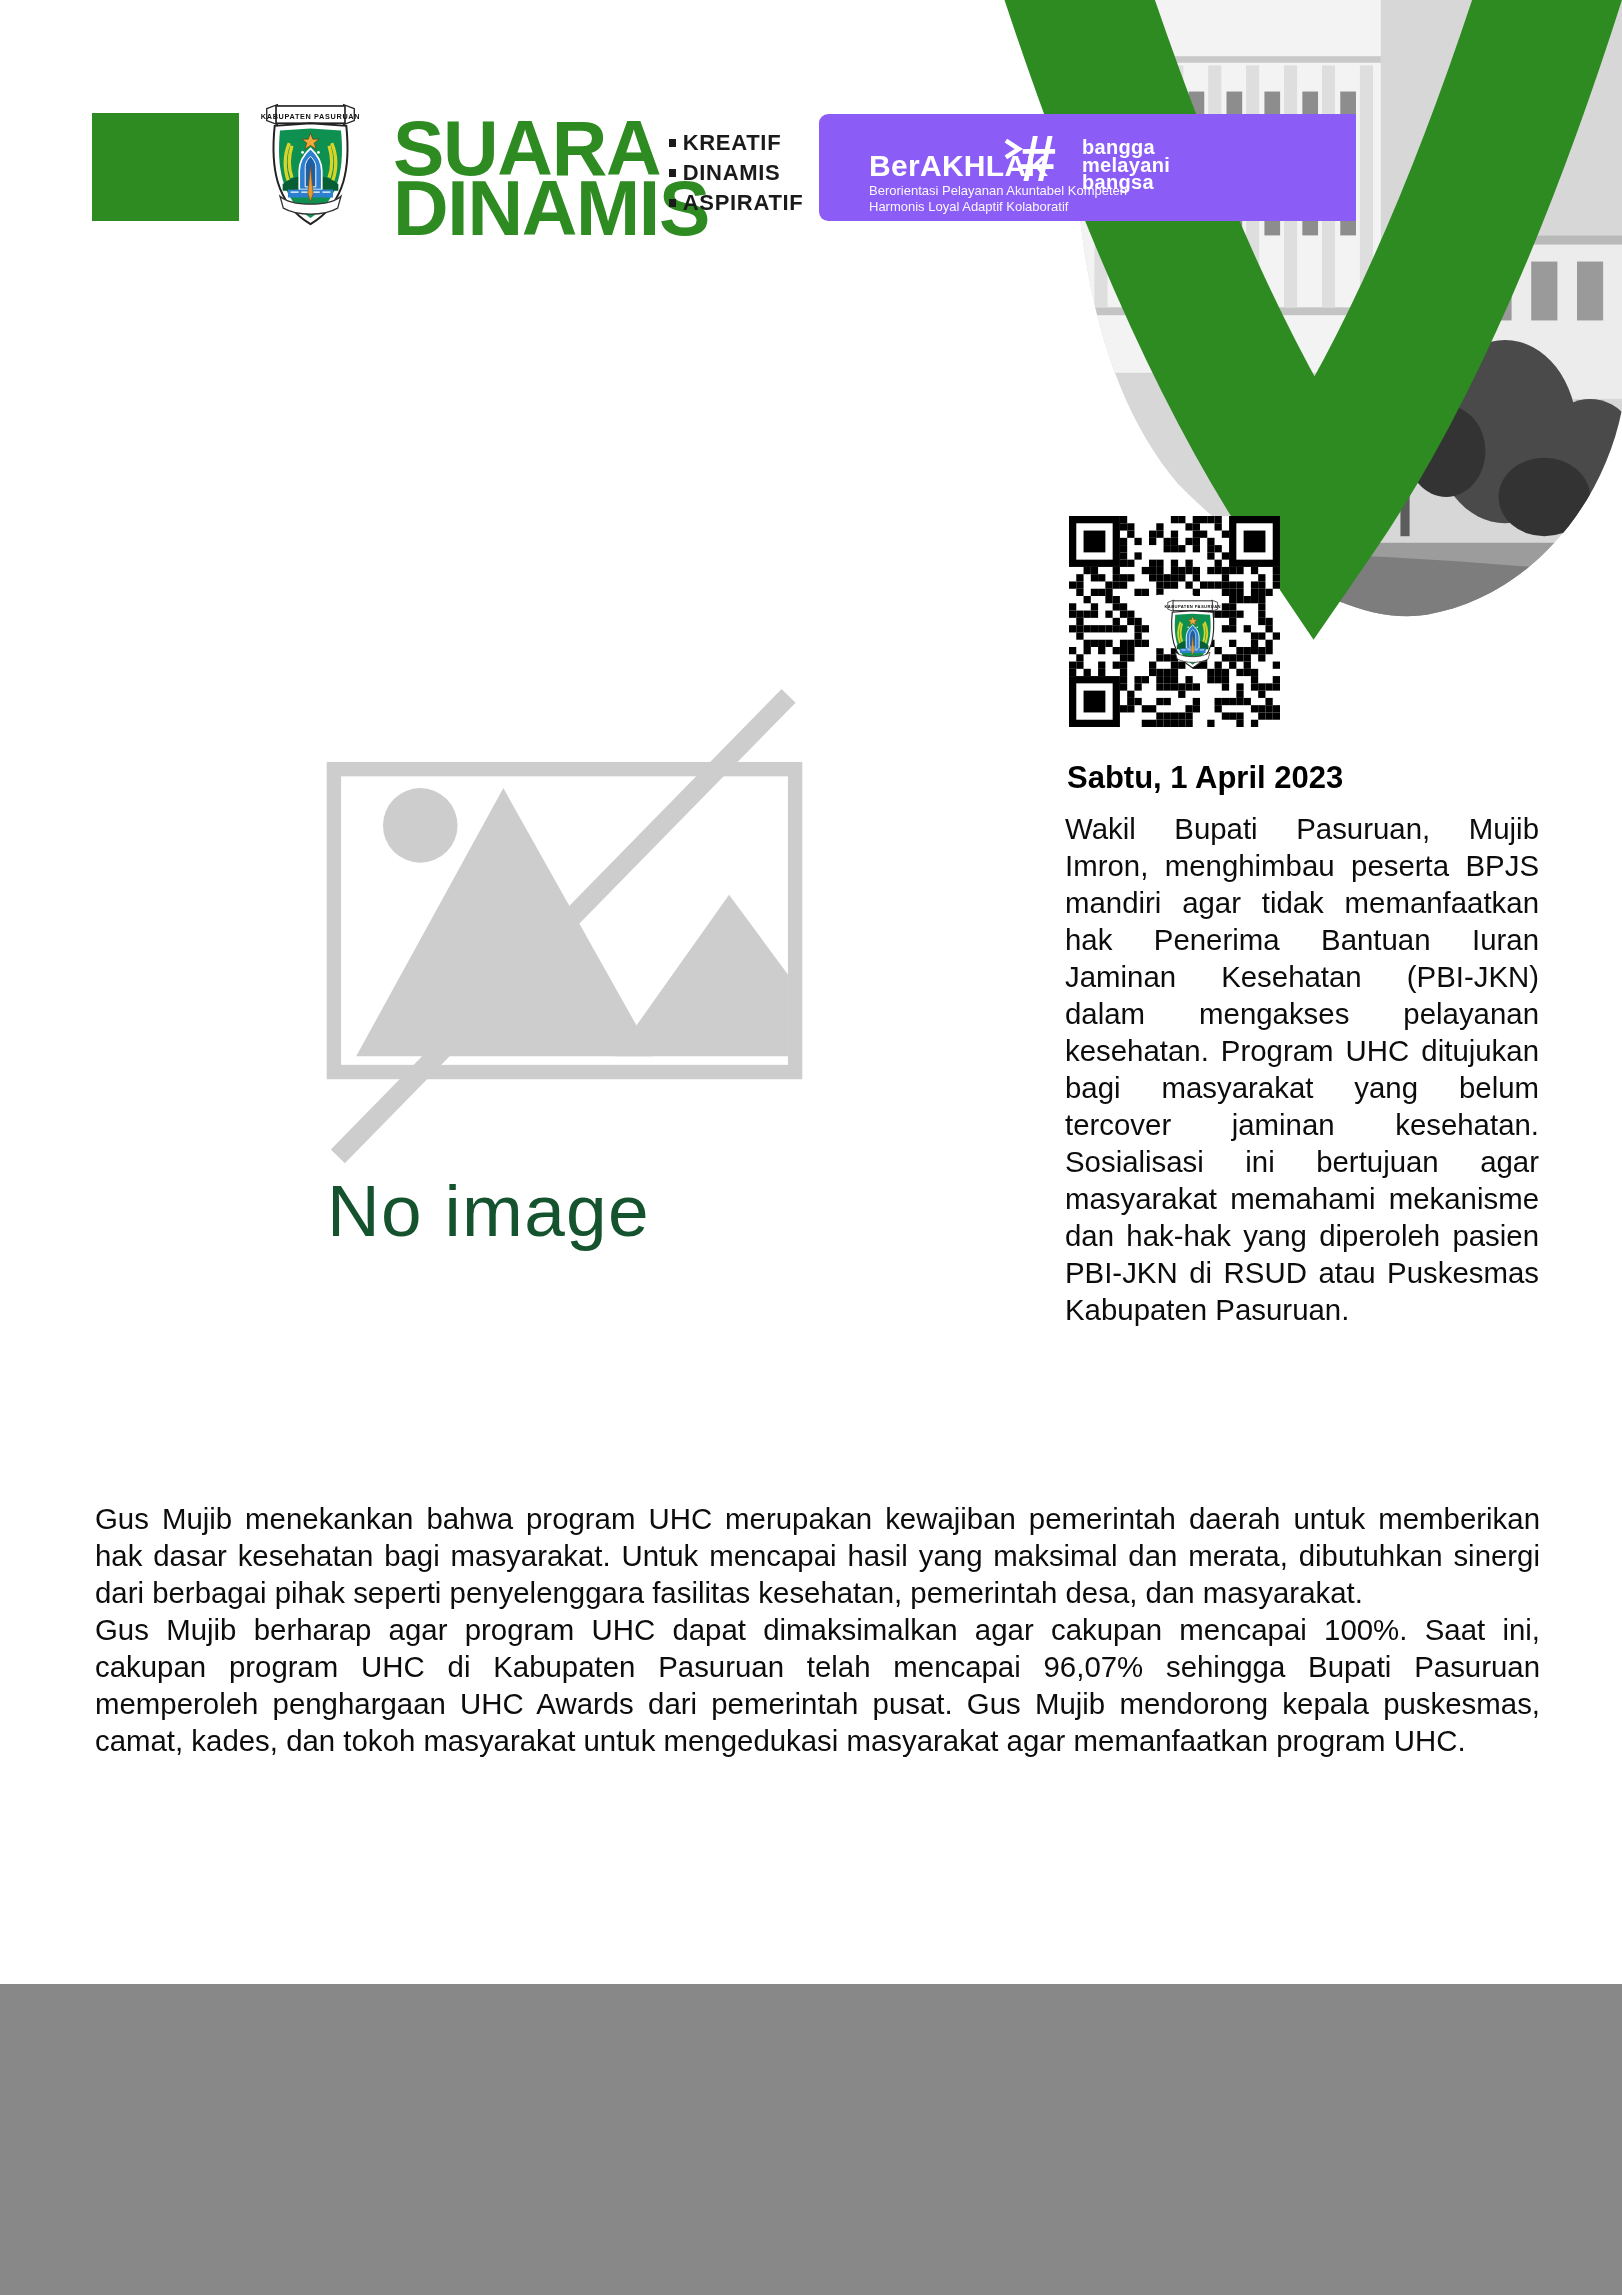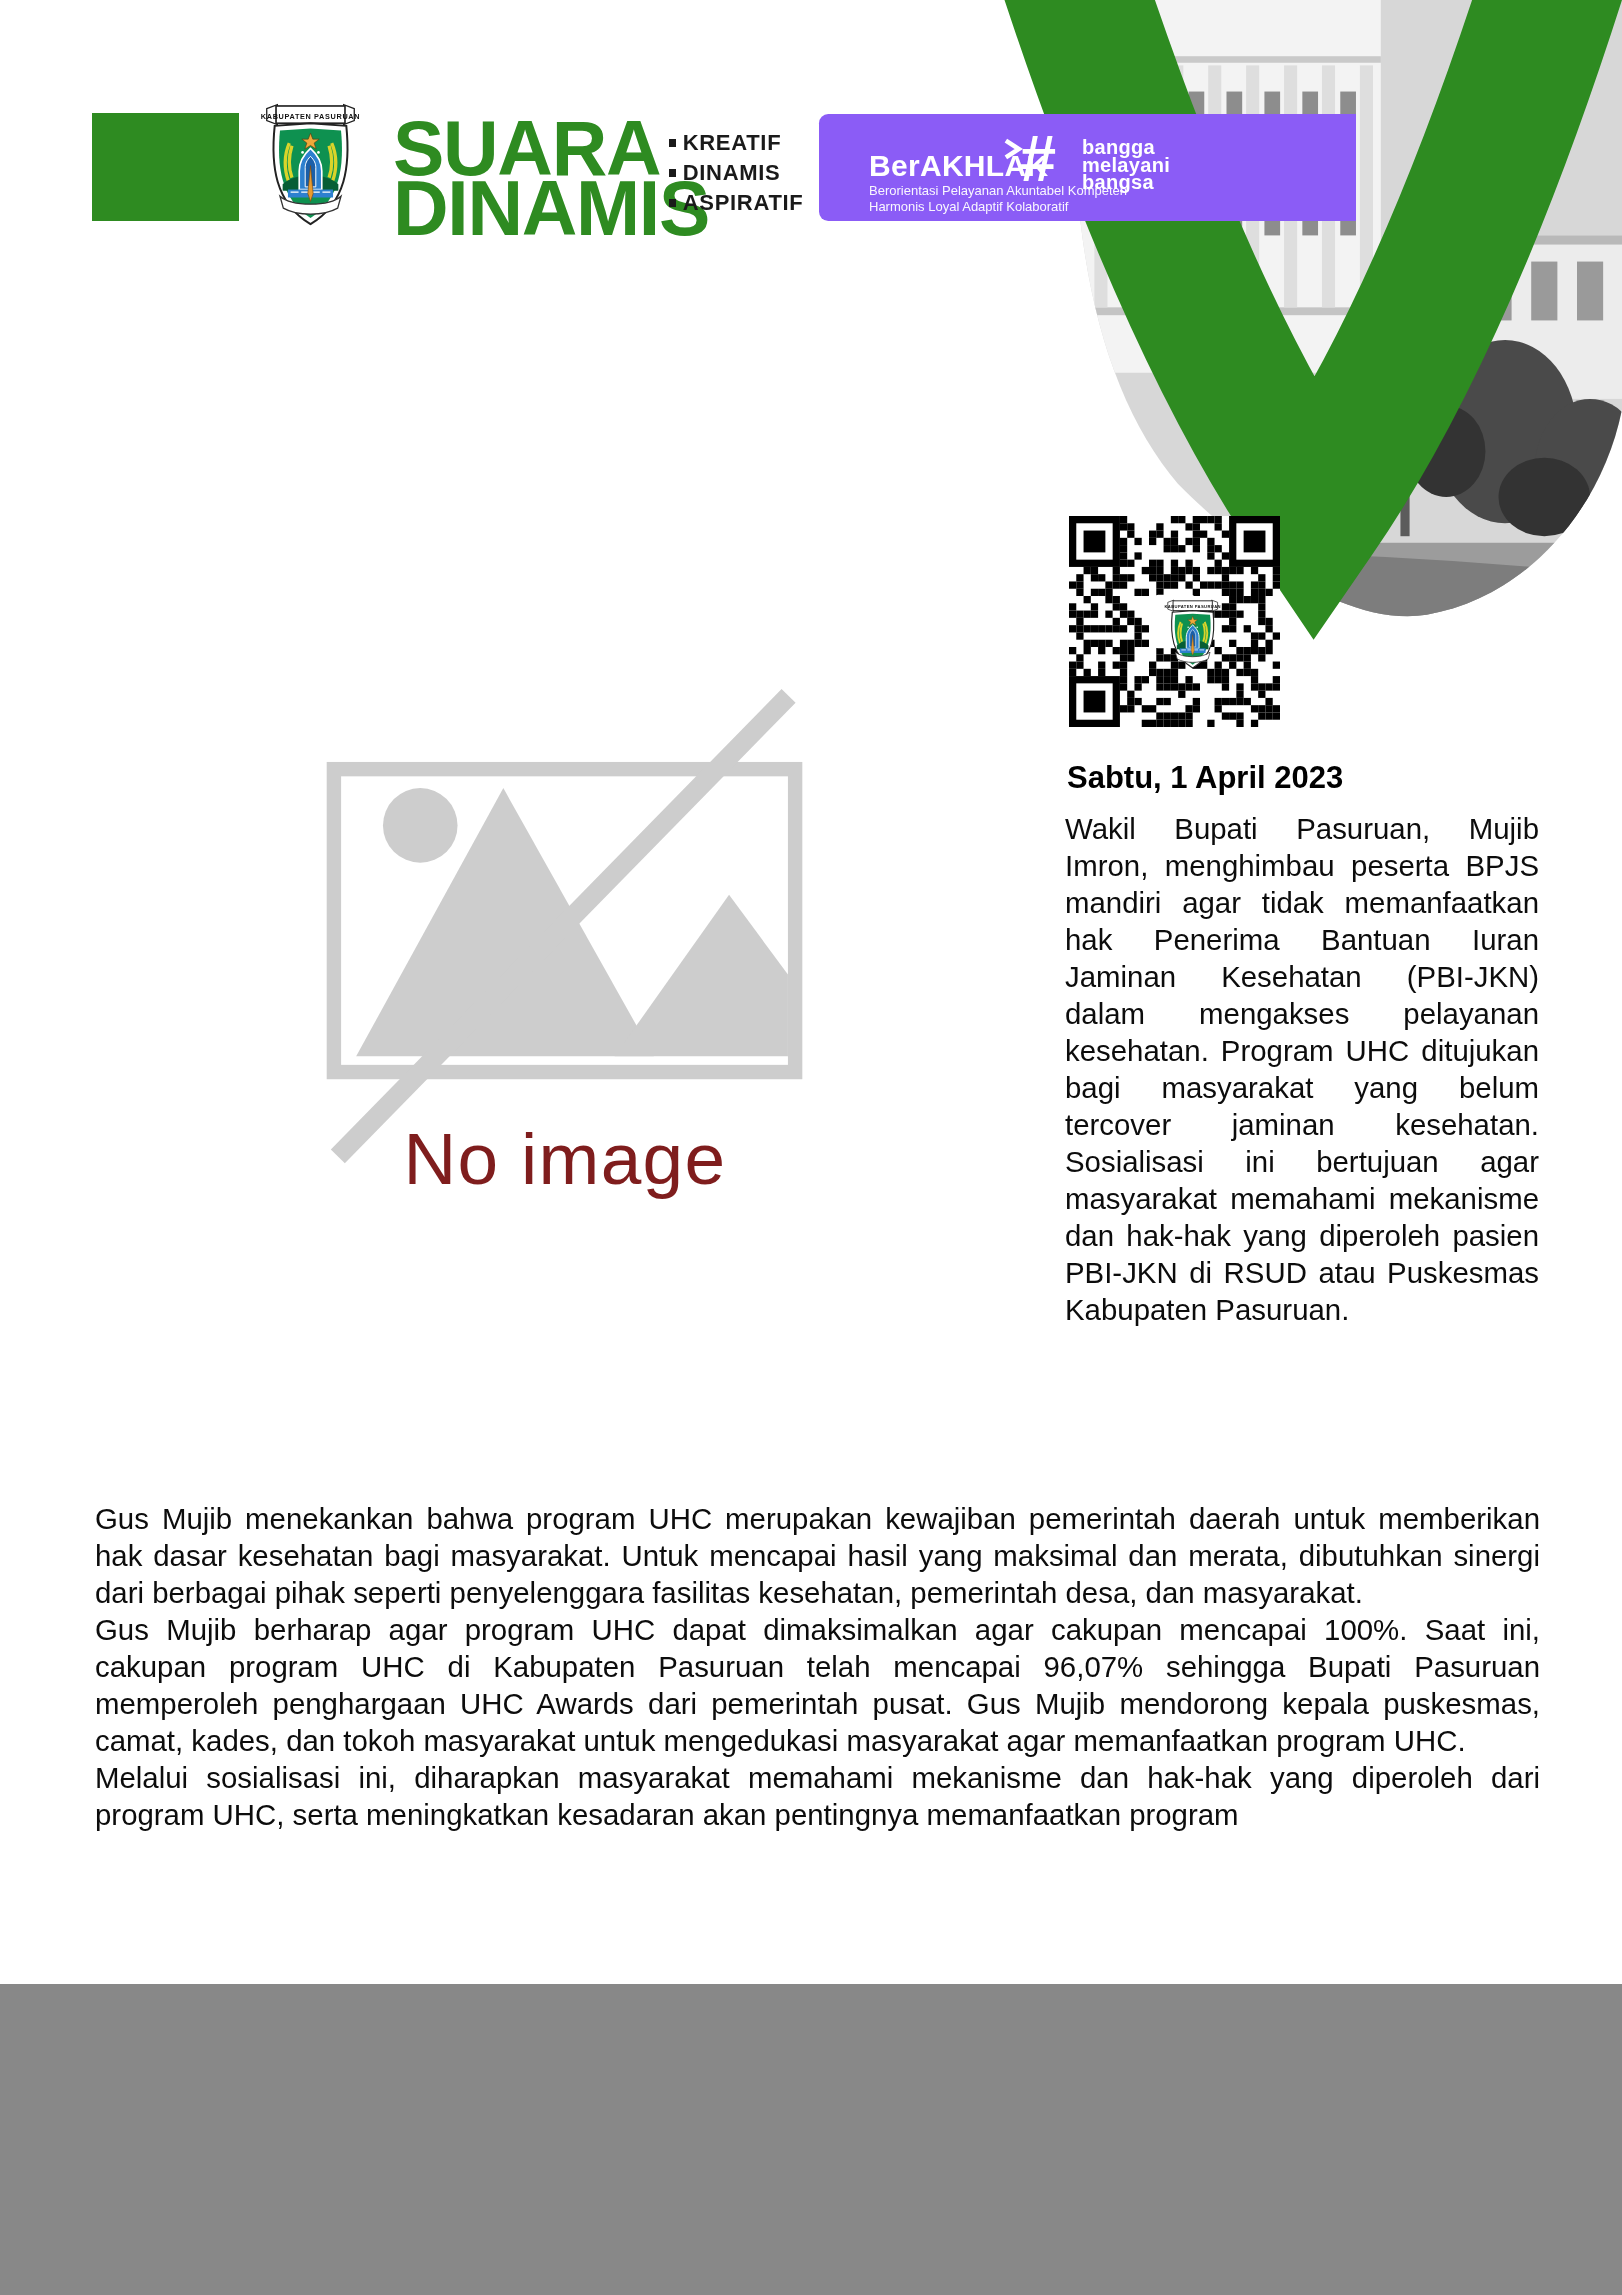--- a/index.html
+++ b/index.html
@@ -23,21 +23,21 @@
   .hash-words{left:263px;top:25px;color:#fff;font-weight:700;font-size:20px;line-height:17.7px;letter-spacing:0.3px;}
 
   
   .title{left:0;top:330px;width:1623px;text-align:center;font-size:48px;font-weight:700;
          line-height:64px;color:#000;letter-spacing:0.3px;}
   .qr{left:1069px;top:516px;width:211px;height:211px;}
   .date{left:1067px;top:760px;font-size:31px;font-weight:700;color:#000;}
   .lead{left:1065px;top:810px;width:474px;font-size:29.4px;line-height:37px;text-align:justify;color:#0c0c0c;}
   .bodytext{left:95px;top:1500px;width:1445px;font-size:29.4px;line-height:37px;text-align:justify;color:#0c0c0c;}
   .bodytext p{margin:0;}
-  .noimg-label{left:327px;top:1117px;width:476px;text-align:center;font-size:73px;color:#7f1d1d;
+  .noimg-label{left:327px;top:1169px;width:476px;font-size:73px;color:#14532d;
                letter-spacing:1.3px;font-weight:400;}
 
   
   .social-row{left:281px;top:2135px;width:1230px;height:97px;display:flex;align-items:center;
               justify-content:center;gap:34px;color:#fff;font-weight:700;font-size:28px;}
   .social-item{display:flex;align-items:center;gap:10.5px;white-space:nowrap;}
   svg{display:block;}
 </style>
 </head>
 <body>
@@ -507,21 +507,20 @@
     <circle cx="643" cy="1262" r="57" fill="#cdcdcd"></circle>
     <polygon points="545,1615 770,1205 1000,1615" fill="#cdcdcd"></polygon>
     <polygon points="940,1615 1115,1368 1205,1490 1205,1615" fill="#cdcdcd"></polygon>
     <line x1="517" y1="1768" x2="1206" y2="1064" stroke="#cdcdcd" stroke-width="30"></line>
   </svg>
   <div class="abs noimg-label">No image</div>
 
   <div class="abs bodytext">
     <p>Gus Mujib menekankan bahwa program UHC merupakan kewajiban pemerintah daerah untuk memberikan hak dasar kesehatan bagi masyarakat. Untuk mencapai hasil yang maksimal dan merata, dibutuhkan sinergi dari berbagai pihak seperti penyelenggara fasilitas kesehatan, pemerintah desa, dan masyarakat.</p>
     <p>Gus Mujib berharap agar program UHC dapat dimaksimalkan agar cakupan mencapai 100%. Saat ini, cakupan program UHC di Kabupaten Pasuruan telah mencapai 96,07% sehingga Bupati Pasuruan memperoleh penghargaan UHC Awards dari pemerintah pusat. Gus Mujib mendorong kepala puskesmas, camat, kades, dan tokoh masyarakat untuk mengedukasi masyarakat agar memanfaatkan program UHC.</p>
-    <p>Melalui sosialisasi ini, diharapkan masyarakat memahami mekanisme dan hak-hak yang diperoleh dari program UHC, serta meningkatkan kesadaran akan pentingnya memanfaatkan program</p>
   </div>
 
   <svg class="abs" style="left:79px;top:2081px" width="366" height="215" viewBox="120 3180 560 328">
     <defs>
       <clipPath id="domeClip">
         <path d="M140,3508 L140,3448 C143,3330 220,3224 400,3220 C578,3224 656,3332 660,3450 L660,3508 Z"></path>
       </clipPath>
     </defs>
     <g clip-path="url(#domeClip)">
       <rect x="120" y="3180" width="560" height="328" fill="#cfcfcf"></rect>

